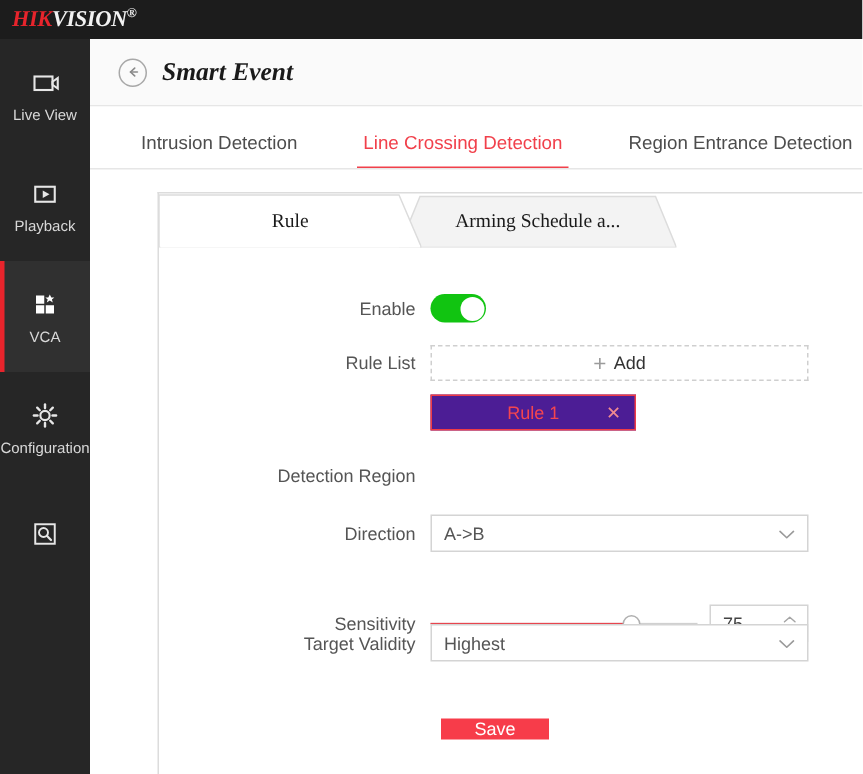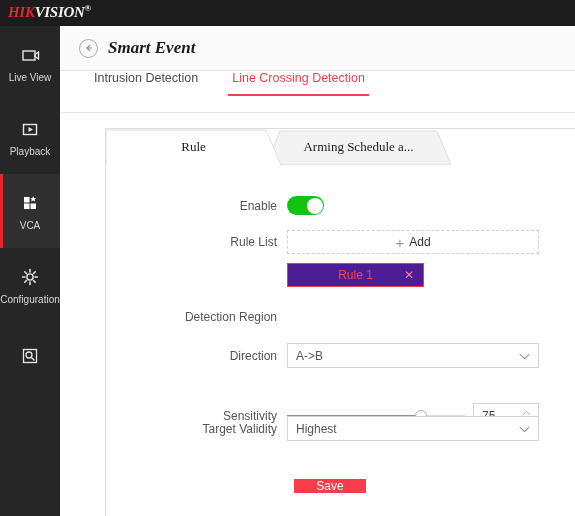--- a/index.html
+++ b/index.html
@@ -62,23 +62,24 @@
   #page-title {
     font-family:"Liberation Serif", serif;
     font-weight:bold; font-size:17px; color:#1a1a1a;font-style:italic;
   }
 
   
   #tabstrip {
     position:absolute; left:60px; top:71px; width:515px; height:42px;
     background:#ffffff;
     border-bottom:1px solid #e6e6e6;
-    display:flex; align-items:flex-start;
+    display:flex; align-items:flex-end;
     overflow:hidden;
     white-space:nowrap;
+    gap:10px;
   }
   .mtab {
     position:relative; font-size:12.5px; color:#4d4d4d;
     padding:0 0 10px 0; margin-left:34px; cursor:pointer;
     flex:0 0 auto;
   }
   .mtab:first-child { margin-left:34px; }
   .mtab.active { color:#f1404b; }
   .mtab.active::after{
     content:""; position:absolute; left:-4px; right:-4px; bottom:-1px;
@@ -272,20 +273,21 @@
       <polyline points="6.8,3.4 4,6 6.8,8.6" fill="none" stroke="#8a8a8a" stroke-width="1.1" stroke-linecap="round" stroke-linejoin="round"></polyline>
       <line x1="4" y1="6" x2="8.6" y2="6" stroke="#8a8a8a" stroke-width="1.1" stroke-linecap="round"></line>
     </svg>
   </div>
   <div id="page-title">Smart Event</div>
 </div>
 
 <div id="tabstrip">
   <div class="mtab">Intrusion Detection</div>
   <div class="mtab active">Line Crossing Detection</div>
+  <div class="mtab">Region Entrance Detection</div>
 
 </div>
 
 <div id="panel"></div>
 
 <div id="inner-tabs">
   <div class="ftab" id="ftab-arm">
     <svg class="ftab-shape" viewBox="0 0 185 36" preserveAspectRatio="none">
       <path d="M0,36 L0,36 L14,2 L171,2 L185,36 Z" fill="#f3f3f3" stroke="#dcdcdc" stroke-width="1"></path>
     </svg>

